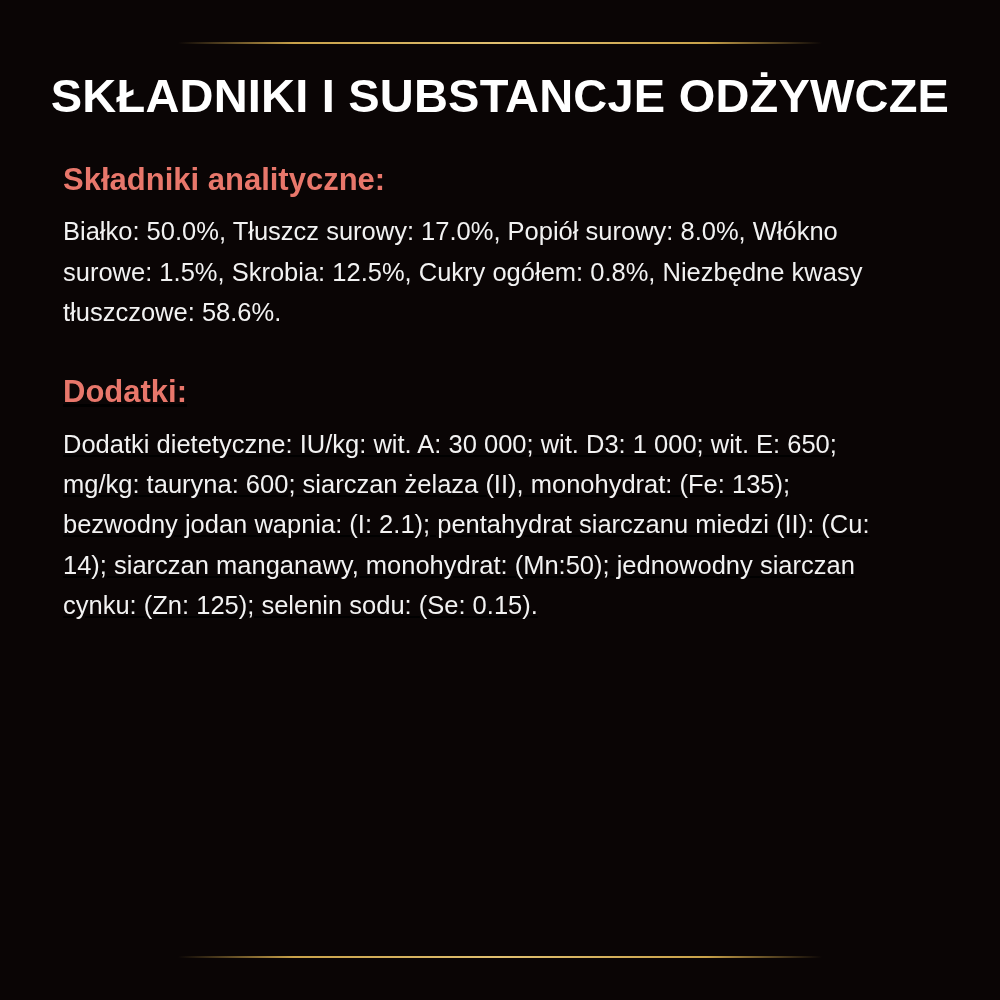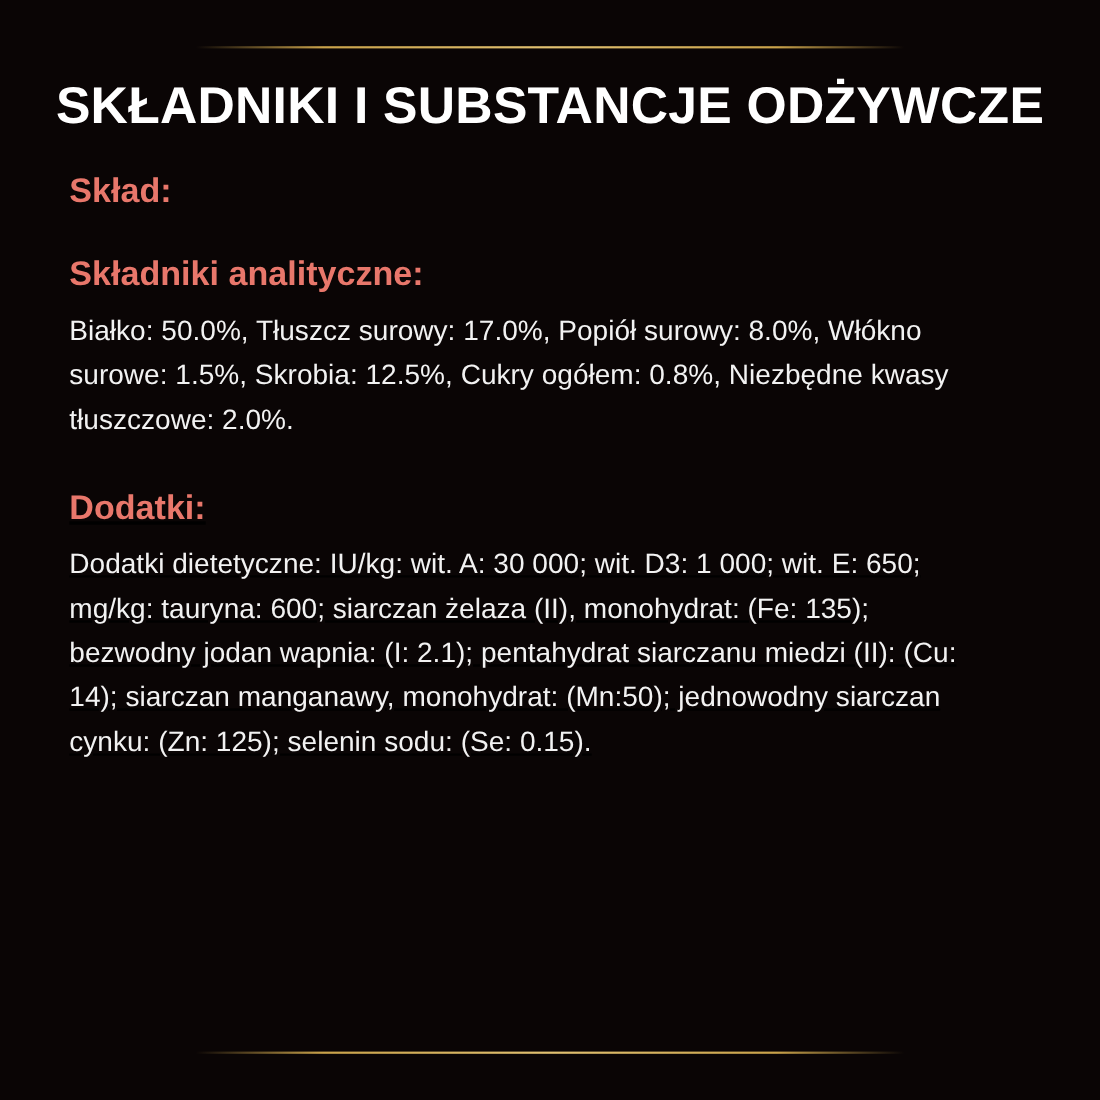--- a/index.html
+++ b/index.html
@@ -78,26 +78,25 @@
 
 <div class="page">
 
   <div class="rule top"></div>
 
   <div class="content">
 
     <h1 class="title">SKŁADNIKI I SUBSTANCJE ODŻYWCZE</h1>
 
     <div class="section" id="s-composition">
-      <h2 class="section-heading">Skład:</h2>
     </div>
 
     <div class="section" id="s-analytical">
       <h2 class="section-heading">Składniki analityczne:</h2>
-      <div class="section-body">Białko: 50.0%, Tłuszcz surowy: 17.0%, Popiół surowy: 8.0%, Włókno surowe: 1.5%, Skrobia: 12.5%, Cukry ogółem: 0.8%, Niezbędne kwasy tłuszczowe: 2.0%.</div>
+      <div class="section-body">Białko: 50.0%, Tłuszcz surowy: 17.0%, Popiół surowy: 8.0%, Włókno surowe: 1.5%, Skrobia: 12.5%, Cukry ogółem: 0.8%, Niezbędne kwasy tłuszczowe: 58.6%.</div>
     </div>
 
     <div class="section" id="s-additives">
       <h2 class="section-heading">Dodatki:</h2>
       <div class="section-body">Dodatki dietetyczne: IU/kg: wit. A: 30 000; wit. D3: 1 000; wit. E: 650; mg/kg: tauryna: 600; siarczan żelaza (II), monohydrat: (Fe: 135); bezwodny jodan wapnia: (I: 2.1); pentahydrat siarczanu miedzi (II): (Cu: 14); siarczan manganawy, monohydrat: (Mn:50); jednowodny siarczan cynku: (Zn: 125); selenin sodu: (Se: 0.15).</div>
     </div>
 
   </div>
 
   <div class="rule bottom"></div>

